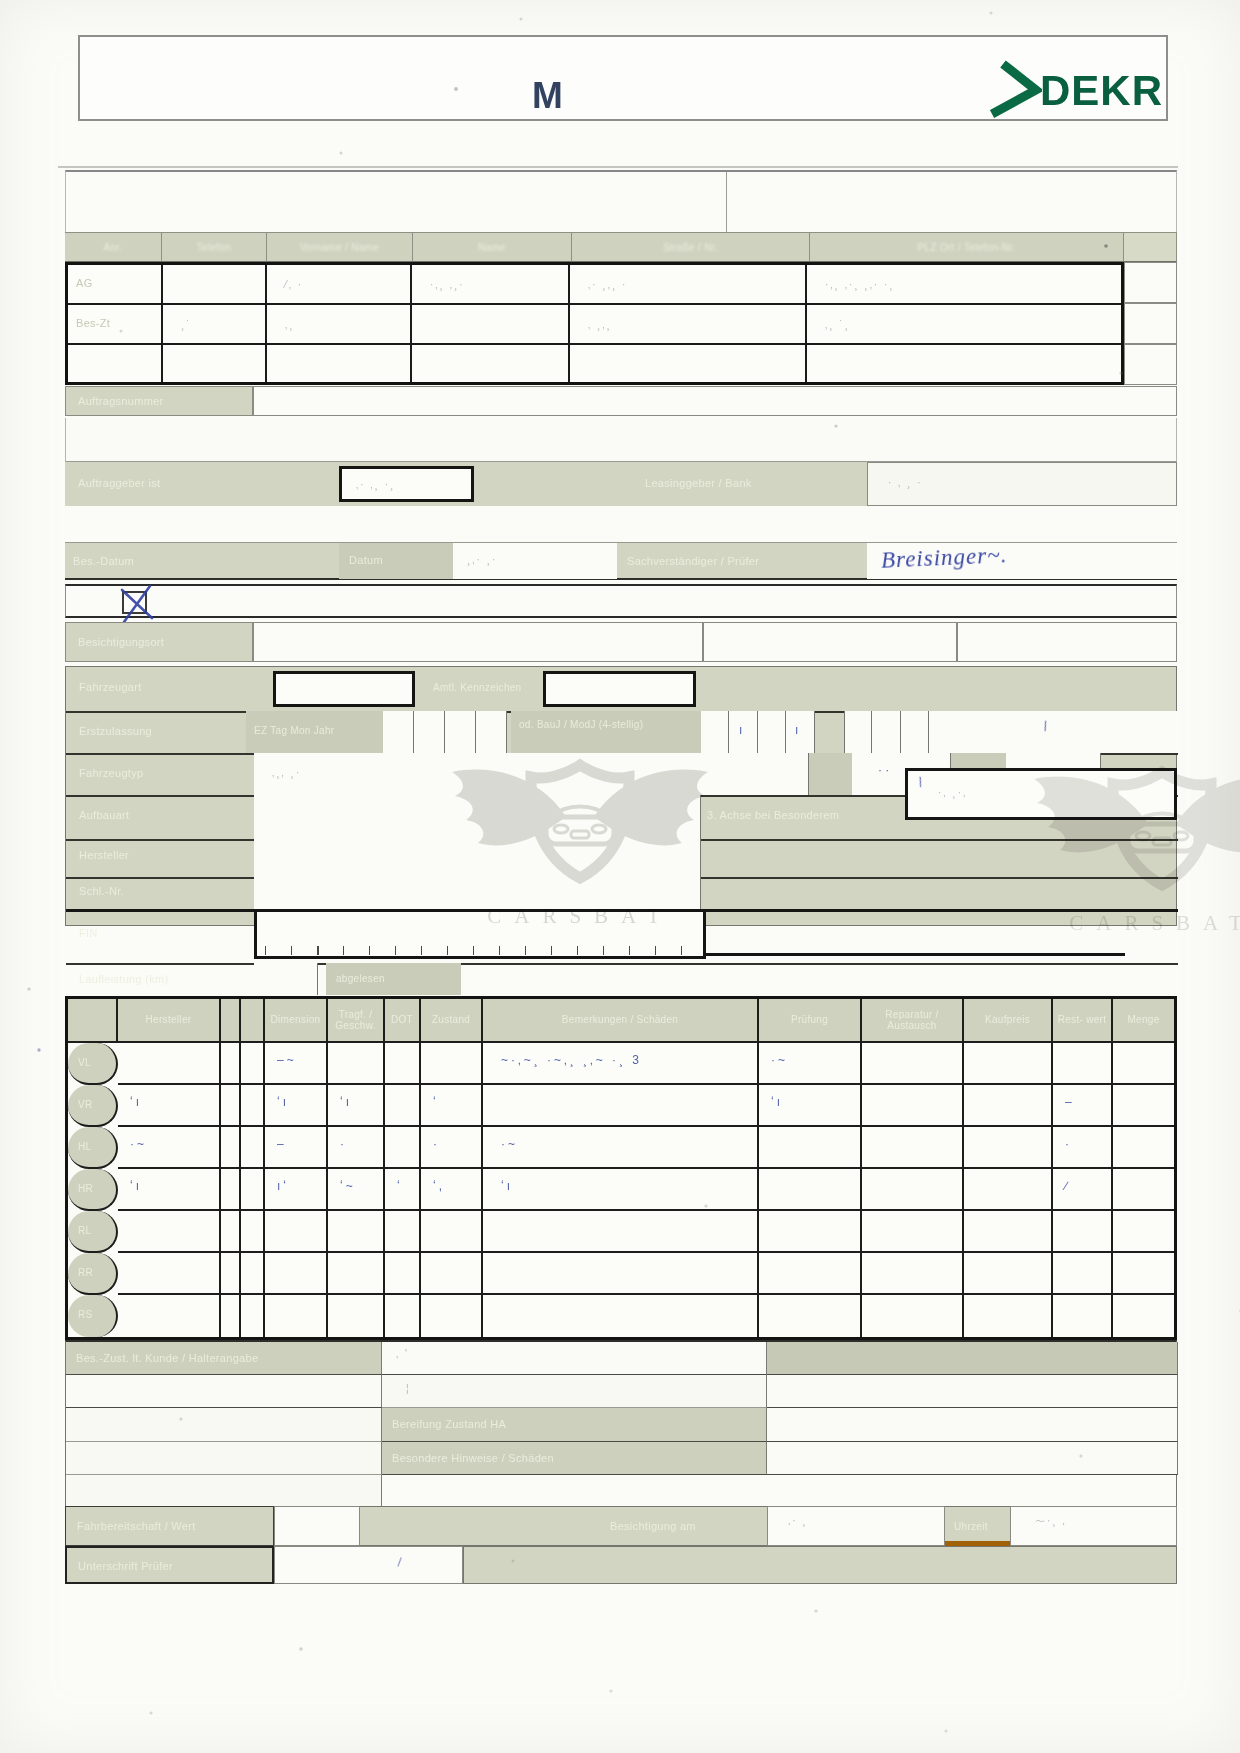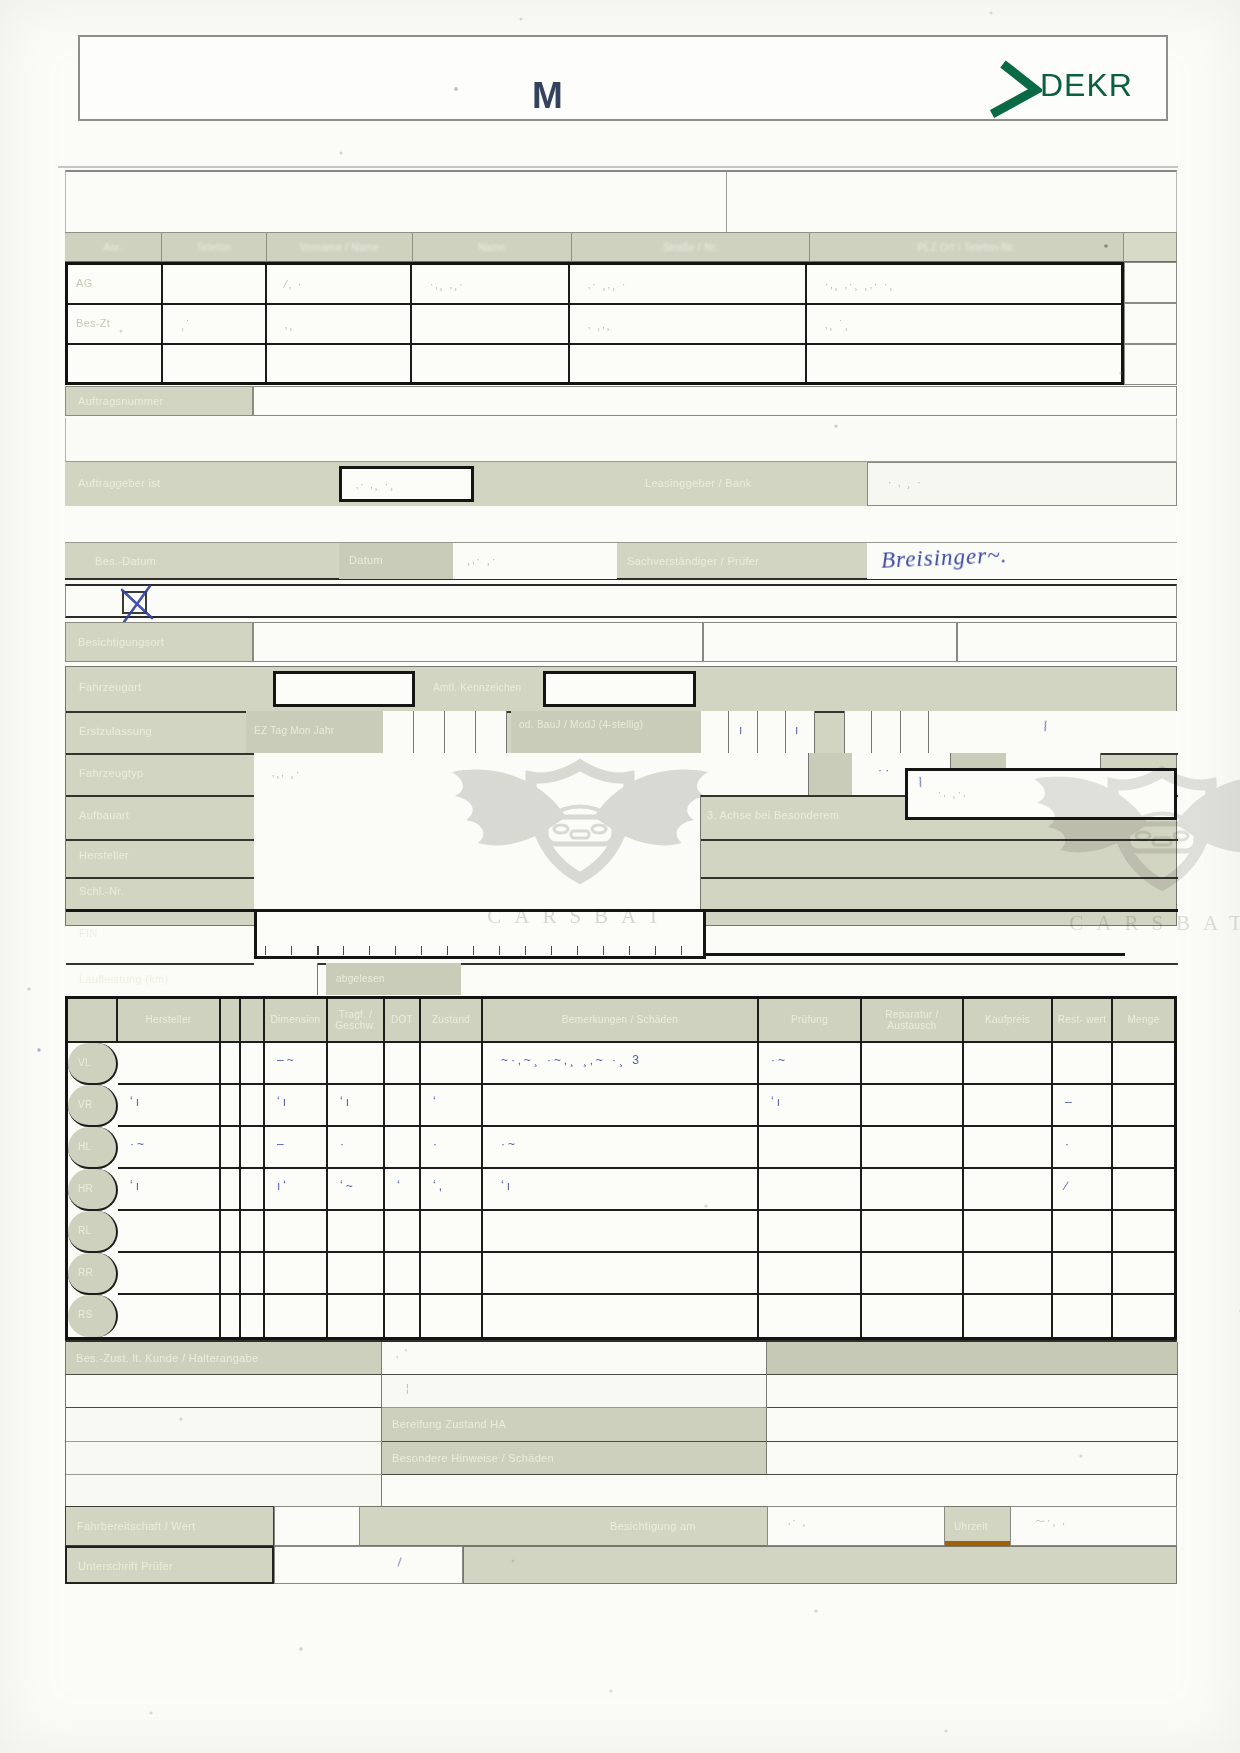--- a/index.html
+++ b/index.html
@@ -64,21 +64,21 @@
 <body>
 
 <div class="page">
 
   <div class="abs" style="left:58px;top:166px;width:1120px;height:2px;background:#c6c6c0;"></div>
   <div class="abs" style="left:78px;top:35px;width:1090px;height:86px;background:#fdfdfb;border:2px solid #8e8e8a;">
     <span class="abs" style="left:452px;top:38px;font-size:37px;font-weight:bold;color:#33425e;">M</span>
     <svg class="abs" style="left:910px;top:23px;" width="52" height="60" viewBox="0 0 52 60">
       <path d="M2 54 L46 30 L13 4" fill="none" stroke="#0a6a44" stroke-width="9" stroke-linejoin="miter"></path>
     </svg>
-    <span class="abs" style="left:960px;top:30px;font-size:32px;font-weight:normal;color:#0a5f3f;letter-spacing:1px;">DEKR</span>
+    <span class="abs" style="left:960px;top:30px;font-size:42px;font-weight:bold;color:#0a5f3f;letter-spacing:1px;">DEKR</span>
   </div>
 
   <div class="abs" style="left:65px;top:170px;width:1112px;height:62px;background:#fbfbf8;
               border-top:2px solid #87878a;border-left:1px solid #b8b8b2;border-right:1px solid #b8b8b2;">
     <div class="abs" style="left:660px;top:0;width:1px;height:62px;background:#9d9d97;"></div>
   </div>
 
   <div class="grid" id="topHeaderRow" style="left:65px;top:232px;width:1112px;height:30px;grid-template-columns:97px 105px 146px 159px 238px 314px 53px;">
       <div class="th">
         <span class="lbl lblsm" style="filter: blur(0.8px);">Anr.</span>
@@ -162,21 +162,21 @@
     <span class="lbl abs" style="left:13px;top:15px;">Auftraggeber ist</span>
     <span class="lbl abs" style="left:580px;top:15px;">Leasinggeber / Bank</span>
     <div class="abs whitef" style="left:802px;top:0;width:310px;height:44px;background:#f6f7f1;">
       <span class="pencil abs" style="left:20px;top:14px;">· ‚   ¸ ·</span>
     </div>
     <div class="abs boldbox" style="left:274px;top:4px;width:135px;height:36px;">
       <span class="pencil abs" style="left:14px;top:10px;">‚· ‚¸ ·¸</span>
     </div>
   </div>
   <div class="abs sage" style="left:65px;top:542px;width:1112px;height:38px;border-top:1px solid #98988e;border-bottom:2px solid #2e2e2a;">
-    <span class="lbl abs" style="left:30px;top:12px;">Bes.-Datum</span>
+    <span class="lbl abs" style="left:8px;top:12px;">Bes.-Datum</span>
     <div class="abs sage2" style="left:274px;top:0;width:114px;height:36px;">
       <span class="lbl abs" style="left:10px;top:11px;">Datum</span>
     </div>
     <div class="abs" style="left:388px;top:0;width:164px;height:36px;background:#fbfbf7;">
       <span class="pencil abs" style="left:14px;top:11px;">¸‚· ¸·</span>
     </div>
     <span class="lbl abs" style="left:562px;top:12px;">Sachverständiger / Prüfer</span>
     <div class="abs" style="left:802px;top:0;width:310px;height:36px;background:#fbfbf7;">
       <span class="hand abs" style="left:14px;top:2px;">Breisinger~.</span>
     </div>

